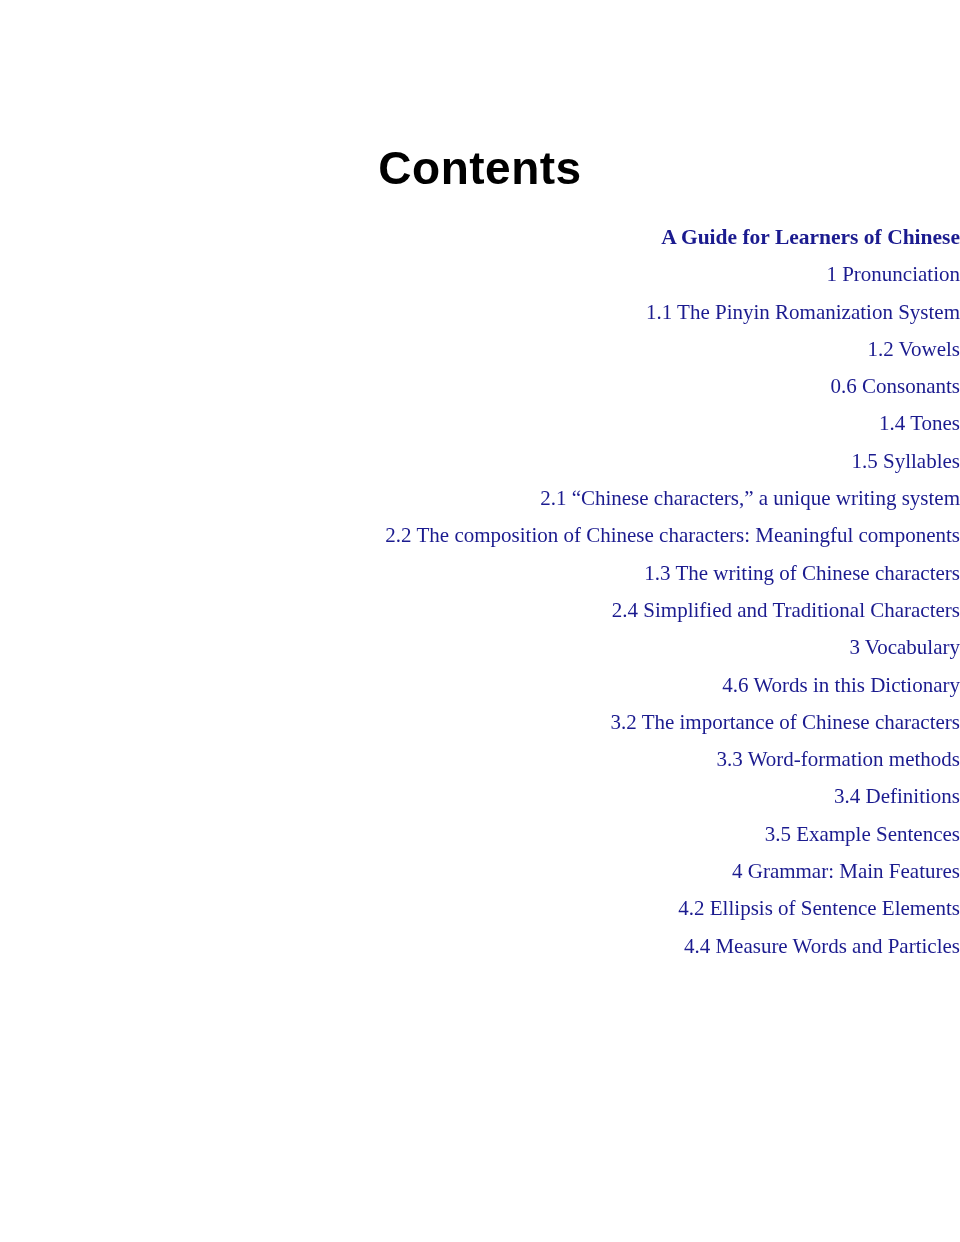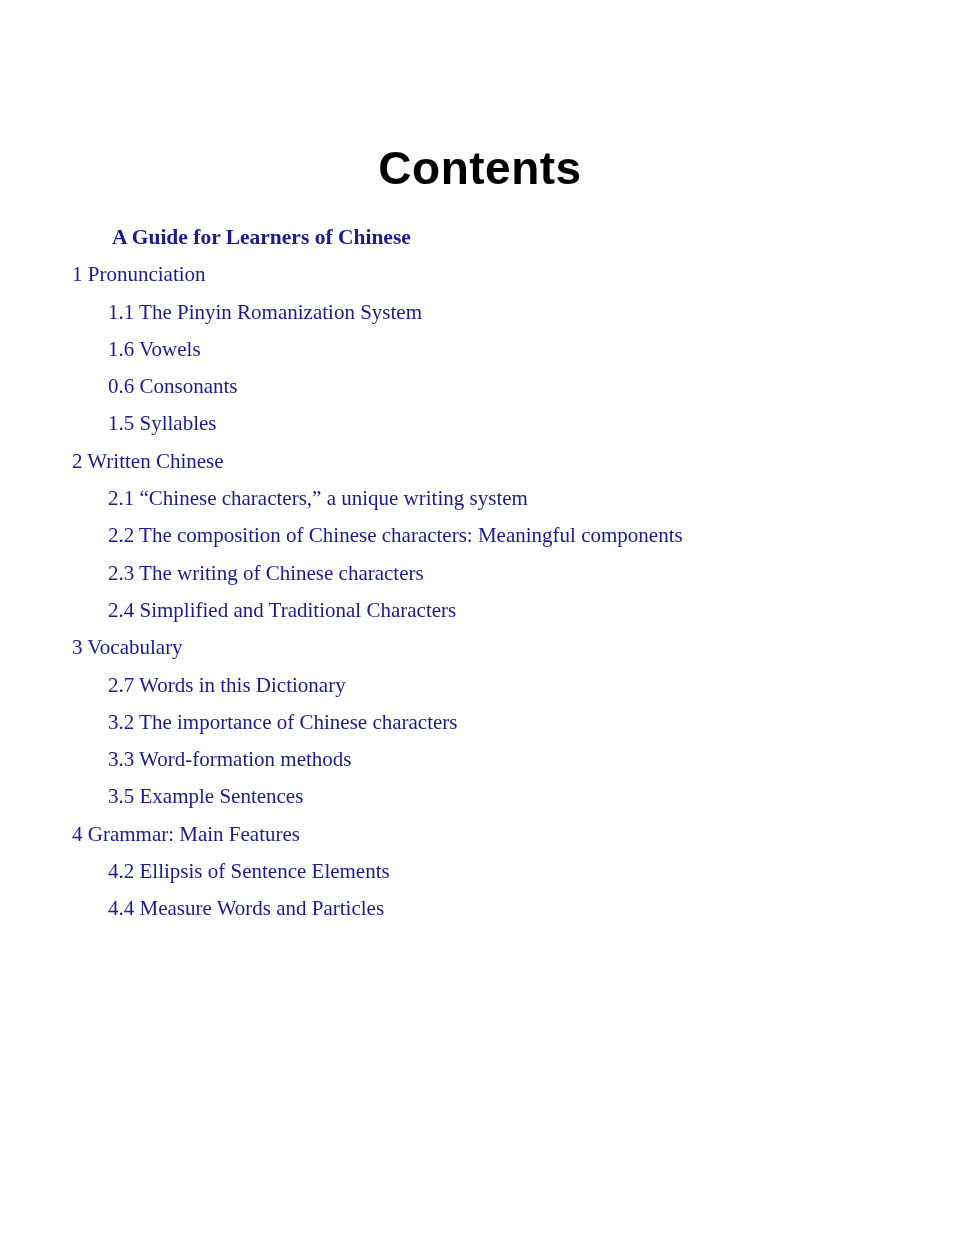--- a/index.html
+++ b/index.html
@@ -44,35 +44,36 @@
   .lvl1 { padding-left: 72px; }
   .lvl2 { padding-left: 108px; }
 </style>
 </head>
 <body>
 
 <div class="page" style="background: rgb(255, 255, 255);">
 
   <h1 class="doc-title" style="color: rgb(0, 0, 0);">Contents</h1>
 
-  <nav class="toc" style="color: rgb(27, 27, 143);">
+  <nav class="toc" style="color: rgb(27, 27, 143); text-align: right;">
     <div class="toc-row lvl0">A Guide for Learners of Chinese</div>
     <div class="toc-row lvl1">1 Pronunciation</div>
     <div class="toc-row lvl2">1.1 The Pinyin Romanization System</div>
-    <div class="toc-row lvl2">1.6 Vowels</div>
+    <div class="toc-row lvl2">1.2 Vowels</div>
     <div class="toc-row lvl2">0.6 Consonants</div>
+    <div class="toc-row lvl2">1.4 Tones</div>
     <div class="toc-row lvl2">1.5 Syllables</div>
-    <div class="toc-row lvl1">2 Written Chinese</div>
     <div class="toc-row lvl2">2.1 “Chinese characters,” a unique writing system</div>
     <div class="toc-row lvl2">2.2 The composition of Chinese characters: Meaningful components</div>
-    <div class="toc-row lvl2">2.3 The writing of Chinese characters</div>
+    <div class="toc-row lvl2">1.3 The writing of Chinese characters</div>
     <div class="toc-row lvl2">2.4 Simplified and Traditional Characters</div>
     <div class="toc-row lvl1">3 Vocabulary</div>
-    <div class="toc-row lvl2">2.7 Words in this Dictionary</div>
+    <div class="toc-row lvl2">4.6 Words in this Dictionary</div>
     <div class="toc-row lvl2">3.2 The importance of Chinese characters</div>
     <div class="toc-row lvl2">3.3 Word-formation methods</div>
+    <div class="toc-row lvl2">3.4 Definitions</div>
     <div class="toc-row lvl2">3.5 Example Sentences</div>
     <div class="toc-row lvl1">4 Grammar: Main Features</div>
     <div class="toc-row lvl2">4.2 Ellipsis of Sentence Elements</div>
     <div class="toc-row lvl2">4.4 Measure Words and Particles</div>
   </nav>
 
 </div>
 
 </body></html>

